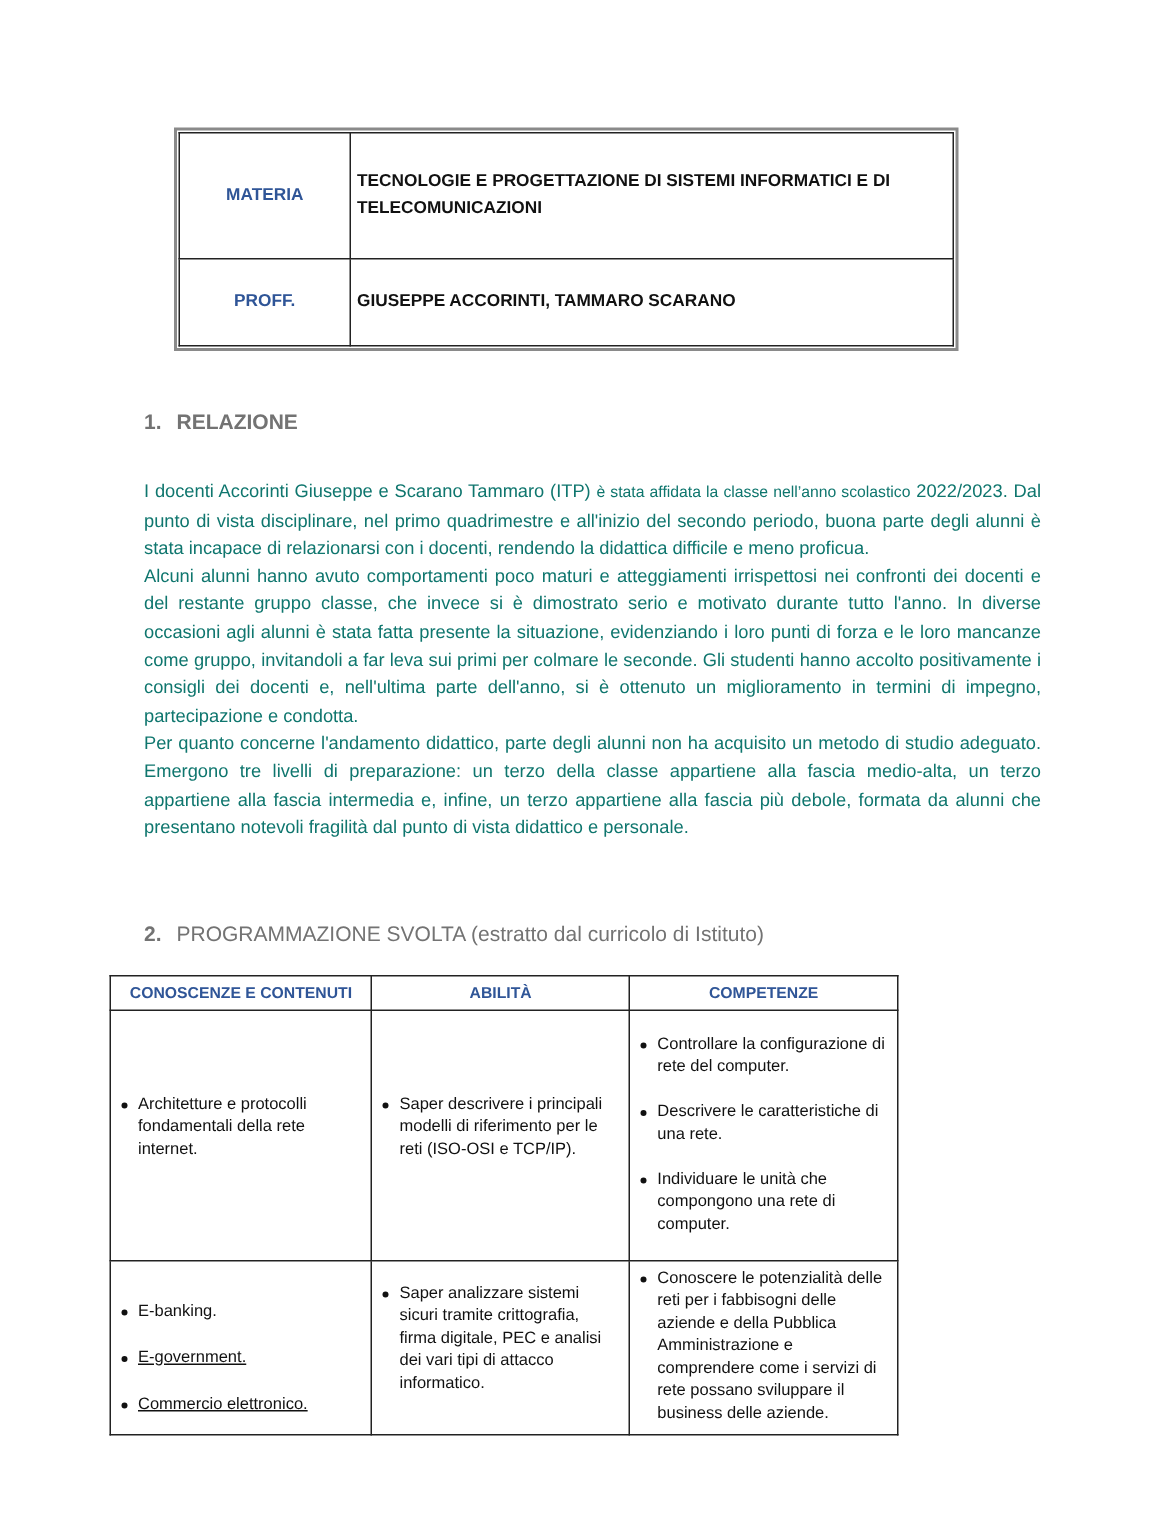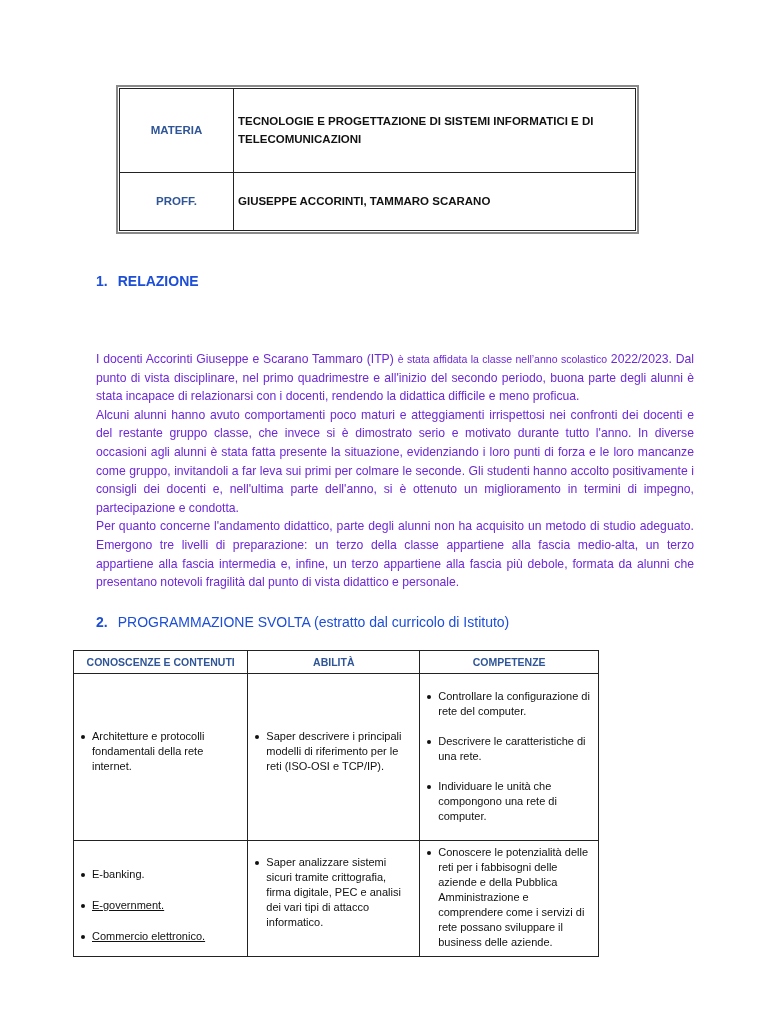--- a/index.html
+++ b/index.html
@@ -23,30 +23,30 @@
   }
   .info-table td.value { padding: 11px 4px; font-weight: bold; font-size: 11.5px; line-height: 18px; color: #111; }
   .info-table td.value.small { font-weight: normal; font-size: 10.5px; line-height: 18px; }
   .info-table tr.r1 { height: 39px; }
   .info-table tr.r2 { height: 34px; }
   .info-table tr.r3 { height: 34px; }
   .info-table tr.r4 { height: 36px; }
 
   
   .section-heading {
-    position: absolute; left: 96px; color: #1d4ed8; font-size: 14px;
+    position: absolute; left: 96px; color: #737373; font-size: 14px;
   }
   .section-heading .num { font-weight: bold; margin-right: 10px; }
   .h1 { top: 273px; font-weight: bold; }
   .h2 { top: 614px; }
 
   
   .relazione {
     position: absolute; left: 96px; top: 318px; width: 598px;
-    font-size: 12.2px; line-height: 18.6px; text-align: justify; color: #6d28d9; margin-top: 32px;
+    font-size: 12.2px; line-height: 18.6px; text-align: justify; color: #0f766e;
   }
   .relazione p { margin: 0; }
   .relazione .smallspan { font-size: 10.5px; }
 
   
   .prog-table {
     position: absolute; left: 73px; top: 650px; width: 526px;
     border-collapse: collapse; border: 1.5px solid #222;
   }
   .prog-table th, .prog-table td { border: 1px solid #222; }

